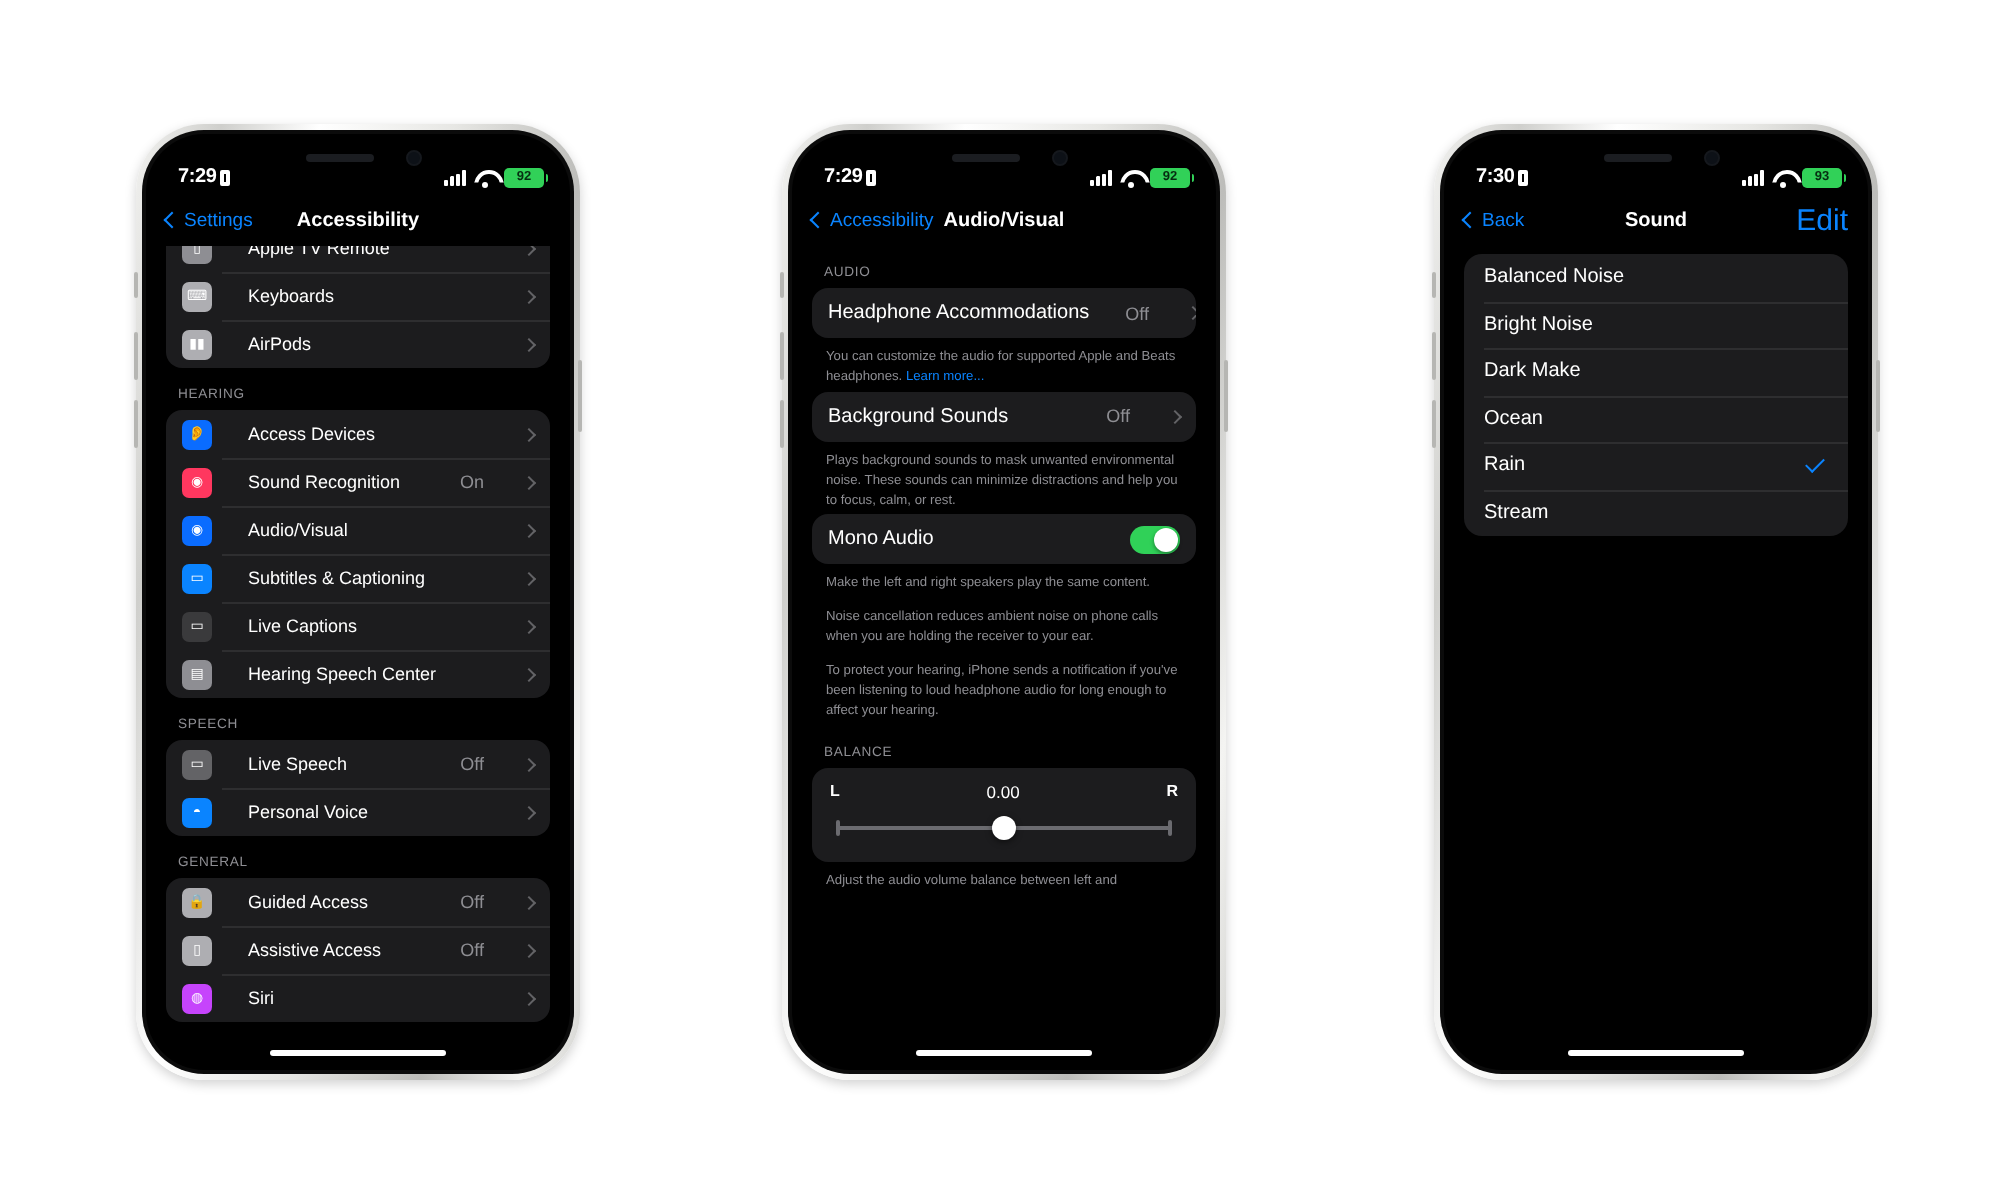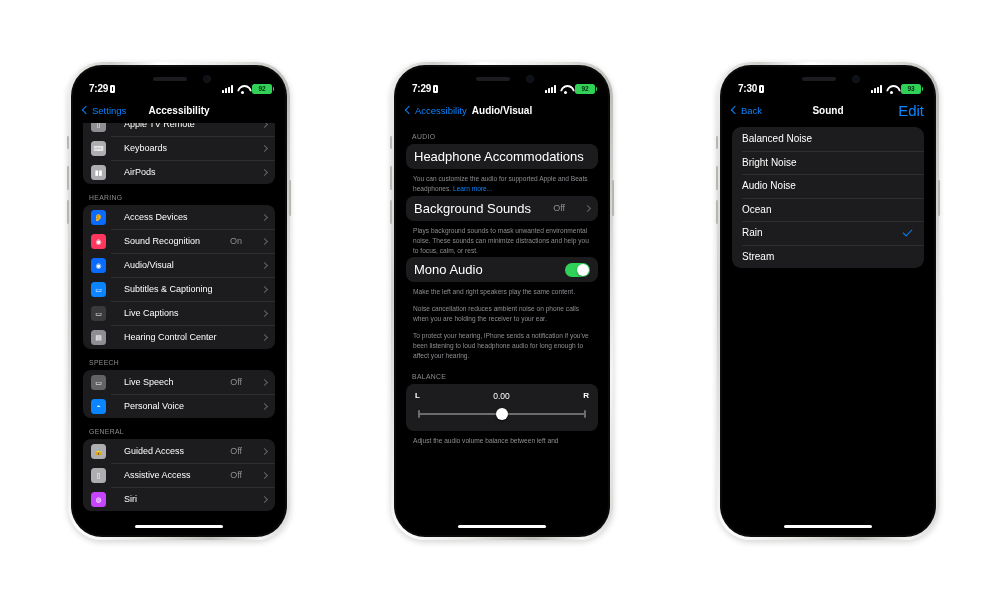--- a/index.html
+++ b/index.html
@@ -140,21 +140,21 @@
     transform: rotate(45deg); flex:0 0 auto; margin-left:2px;
   }
   .footnote {
     font-size:6.6px; color:#8e8e93; line-height:1.5;
     padding: 5px 7px 2px;
   }
   .footnote a { color:#0a84ff; text-decoration:none; }
 
   
   .row-lg { height:25px; }
-  .row-lg .row-label { font-size:13px; }
+  .row-lg .row-label { font-size:10px; }
 
   
   .toggle {
     width:25px;height:14px;border-radius:7px;position:relative;flex:0 0 auto;cursor:pointer;
   }
   .toggle.on { background:#30d158; }
   .toggle.off { background:#39393d; }
   .toggle .knob {
     position:absolute; top:1px; width:12px;height:12px;border-radius:50%;
     background:#fff; box-shadow:0 1px 2px rgba(0,0,0,.4);
@@ -306,21 +306,21 @@
                   <span class="row-icon" style="background: rgb(58, 58, 60);">
                     <span class="g" style="font-size:7px;line-height:1;">▭</span>
                   </span>
                   <span class="row-label">Live Captions</span>
                   <span class="chev-r"></span>
                 </div>
                 <div class="row">
                   <span class="row-icon" style="background: rgb(142, 142, 147);">
                     <span class="g" style="font-size:7px;line-height:1;">▤</span>
                   </span>
-                  <span class="row-label">Hearing Control Center</span>
+                  <span class="row-label">Hearing Speech Center</span>
                   <span class="chev-r"></span>
                 </div>
               </div>
               <div class="group-hdr">SPEECH</div>
               <div class="group">
                 <div class="row">
                   <span class="row-icon" style="background: rgb(99, 99, 102);">
                     <span class="g" style="font-size:7px;line-height:1;">▭</span>
                   </span>
                   <span class="row-label">Live Speech</span>
@@ -500,21 +500,21 @@
         <div class="content">
           <div class="scroller" id="p3-scroller">
               <div class="sound-group">
                 <div class="sound-row">
                   <span class="sound-label">Balanced Noise</span>
                 </div>
                 <div class="sound-row">
                   <span class="sound-label">Bright Noise</span>
                 </div>
                 <div class="sound-row">
-                  <span class="sound-label">Audio Noise</span>
+                  <span class="sound-label">Dark Make</span>
                 </div>
                 <div class="sound-row">
                   <span class="sound-label">Ocean</span>
                 </div>
                 <div class="sound-row">
                   <span class="sound-label">Rain</span>
                   <span class="checkmark"></span>
                 </div>
                 <div class="sound-row">
                   <span class="sound-label">Stream</span>

